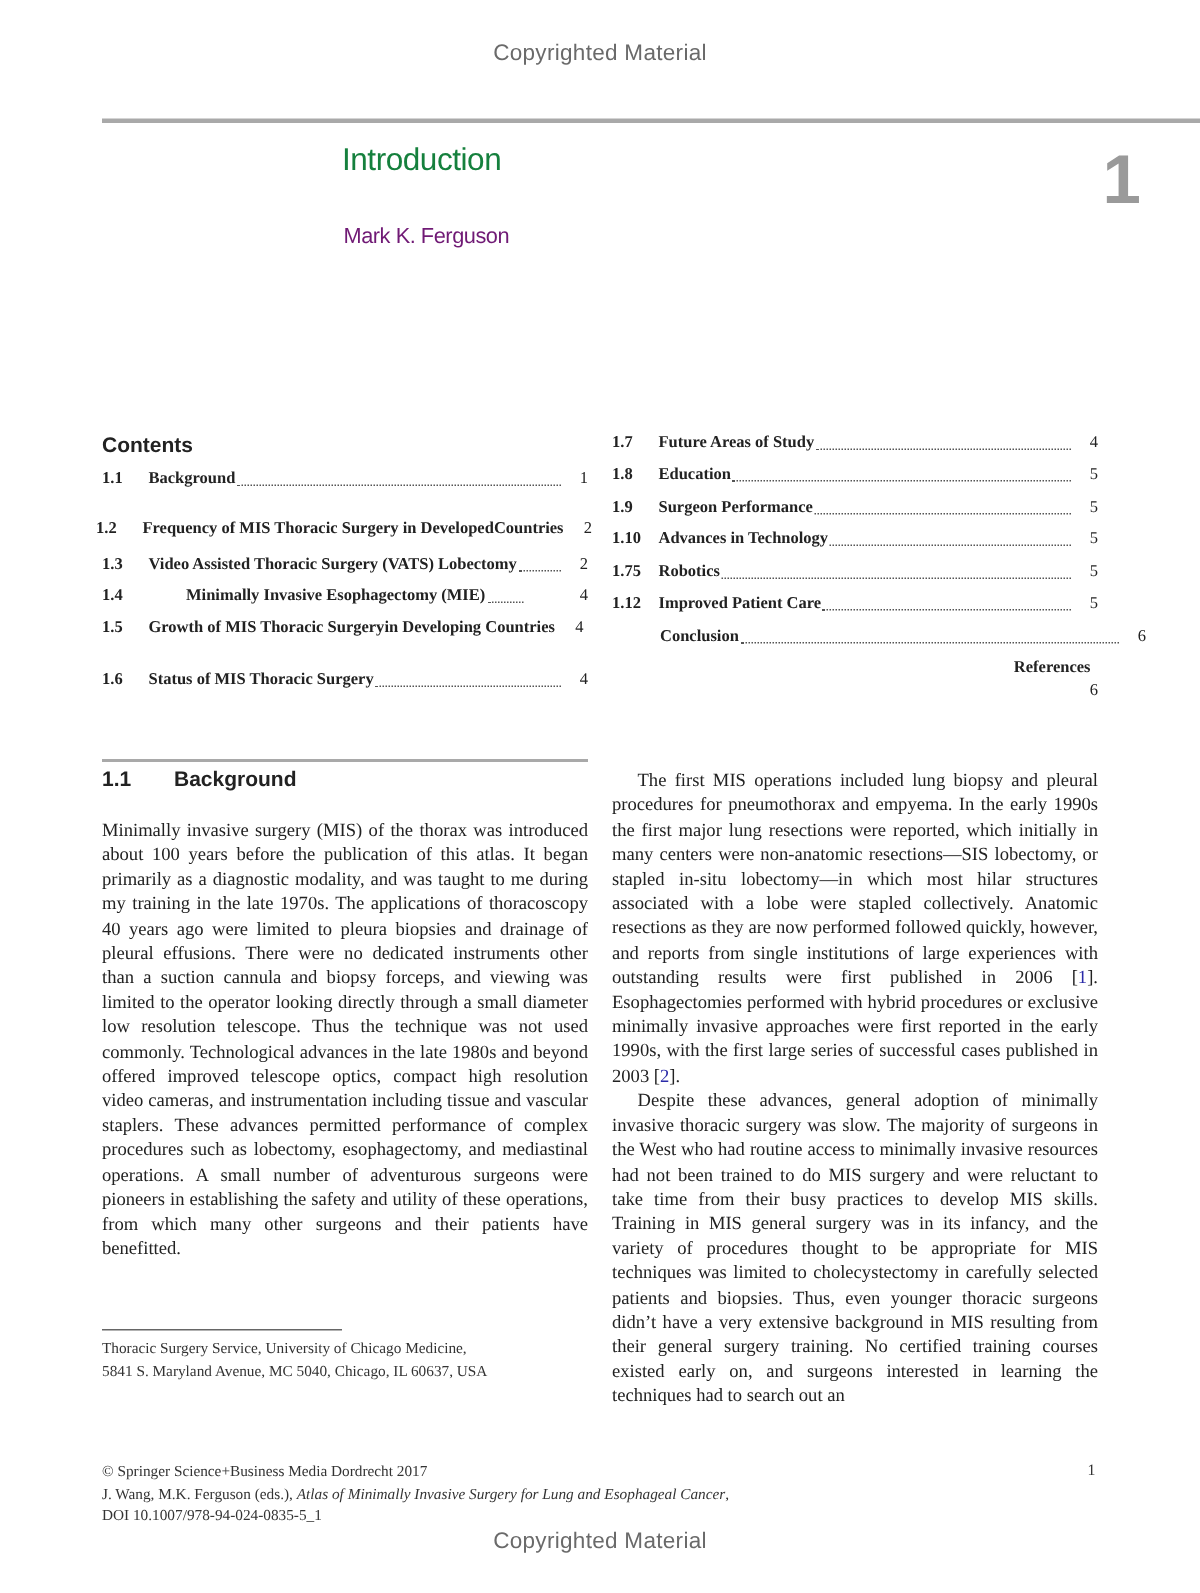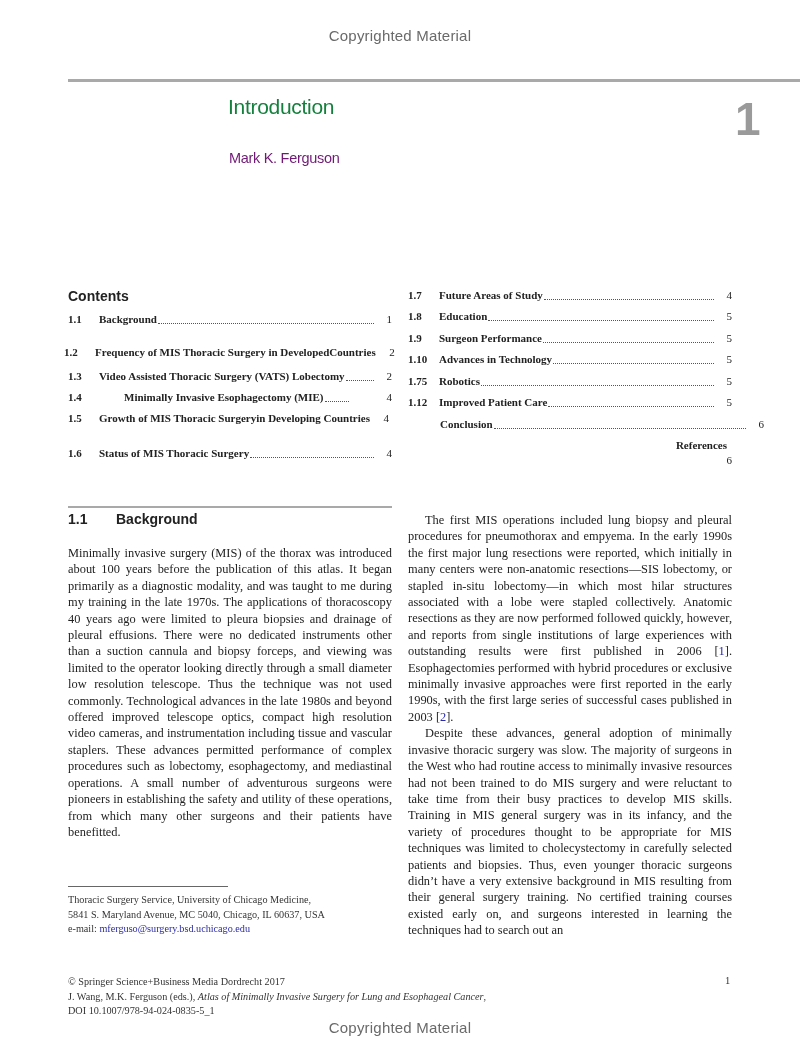--- a/index.html
+++ b/index.html
@@ -179,21 +179,20 @@
 
 <div class="abs col" style="left:408px; top:512px; width:324px;">
   <p class="indent"><span>The first MIS operations included lung biopsy and pleural procedures for pneumothorax and empyema. In the early 1990s the first major lung resections were reported, which initially in many centers were non-anatomic resections—SIS lobectomy, or stapled in-situ lobectomy—in which most hilar structures associated with a lobe were stapled collectively. Anatomic resections as they are now performed followed quickly, however, and reports from single institutions of large experiences with outstanding results were first published in 2006 [</span><span class="cite">1</span><span>]. Esophagectomies performed with hybrid procedures or exclusive minimally invasive approaches were first reported in the early 1990s, with the first large series of successful cases published in 2003 [</span><span class="cite">2</span><span>].</span></p>
   <p class="indent">Despite these advances, general adoption of minimally invasive thoracic surgery was slow. The majority of surgeons in the West who had routine access to minimally invasive resources had not been trained to do MIS surgery and were reluctant to take time from their busy practices to develop MIS skills. Training in MIS general surgery was in its infancy, and the variety of procedures thought to be appropriate for MIS techniques was limited to cholecystectomy in carefully selected patients and biopsies. Thus, even younger thoracic surgeons didn’t have a very extensive background in MIS resulting from their general surgery training. No certified training courses existed early on, and surgeons interested in learning the techniques had to search out an</p>
 </div>
 
 <div class="abs fn-rule"></div>
 <div class="abs footnote">
   <div>Thoracic Surgery Service, University of Chicago Medicine,</div>
   <div>5841 S. Maryland Avenue, MC 5040, Chicago, IL 60637, USA</div>
-  <div><span>e-mail: </span><span class="email">mferguso@surgery.bsd.uchicago.edu</span></div>
 </div>
 
 <div class="abs footer">
   <div>© Springer Science+Business Media Dordrecht 2017</div>
   <div><span>J. Wang, M.K. Ferguson (eds.), </span><i>Atlas of Minimally Invasive Surgery for Lung and Esophageal Cancer</i><span>,</span></div>
   <div>DOI 10.1007/978-94-024-0835-5_1</div>
 </div>
 <div class="abs page-num">1</div>
 
 <div class="abs watermark" style="top:1019px;">Copyrighted Material</div>

